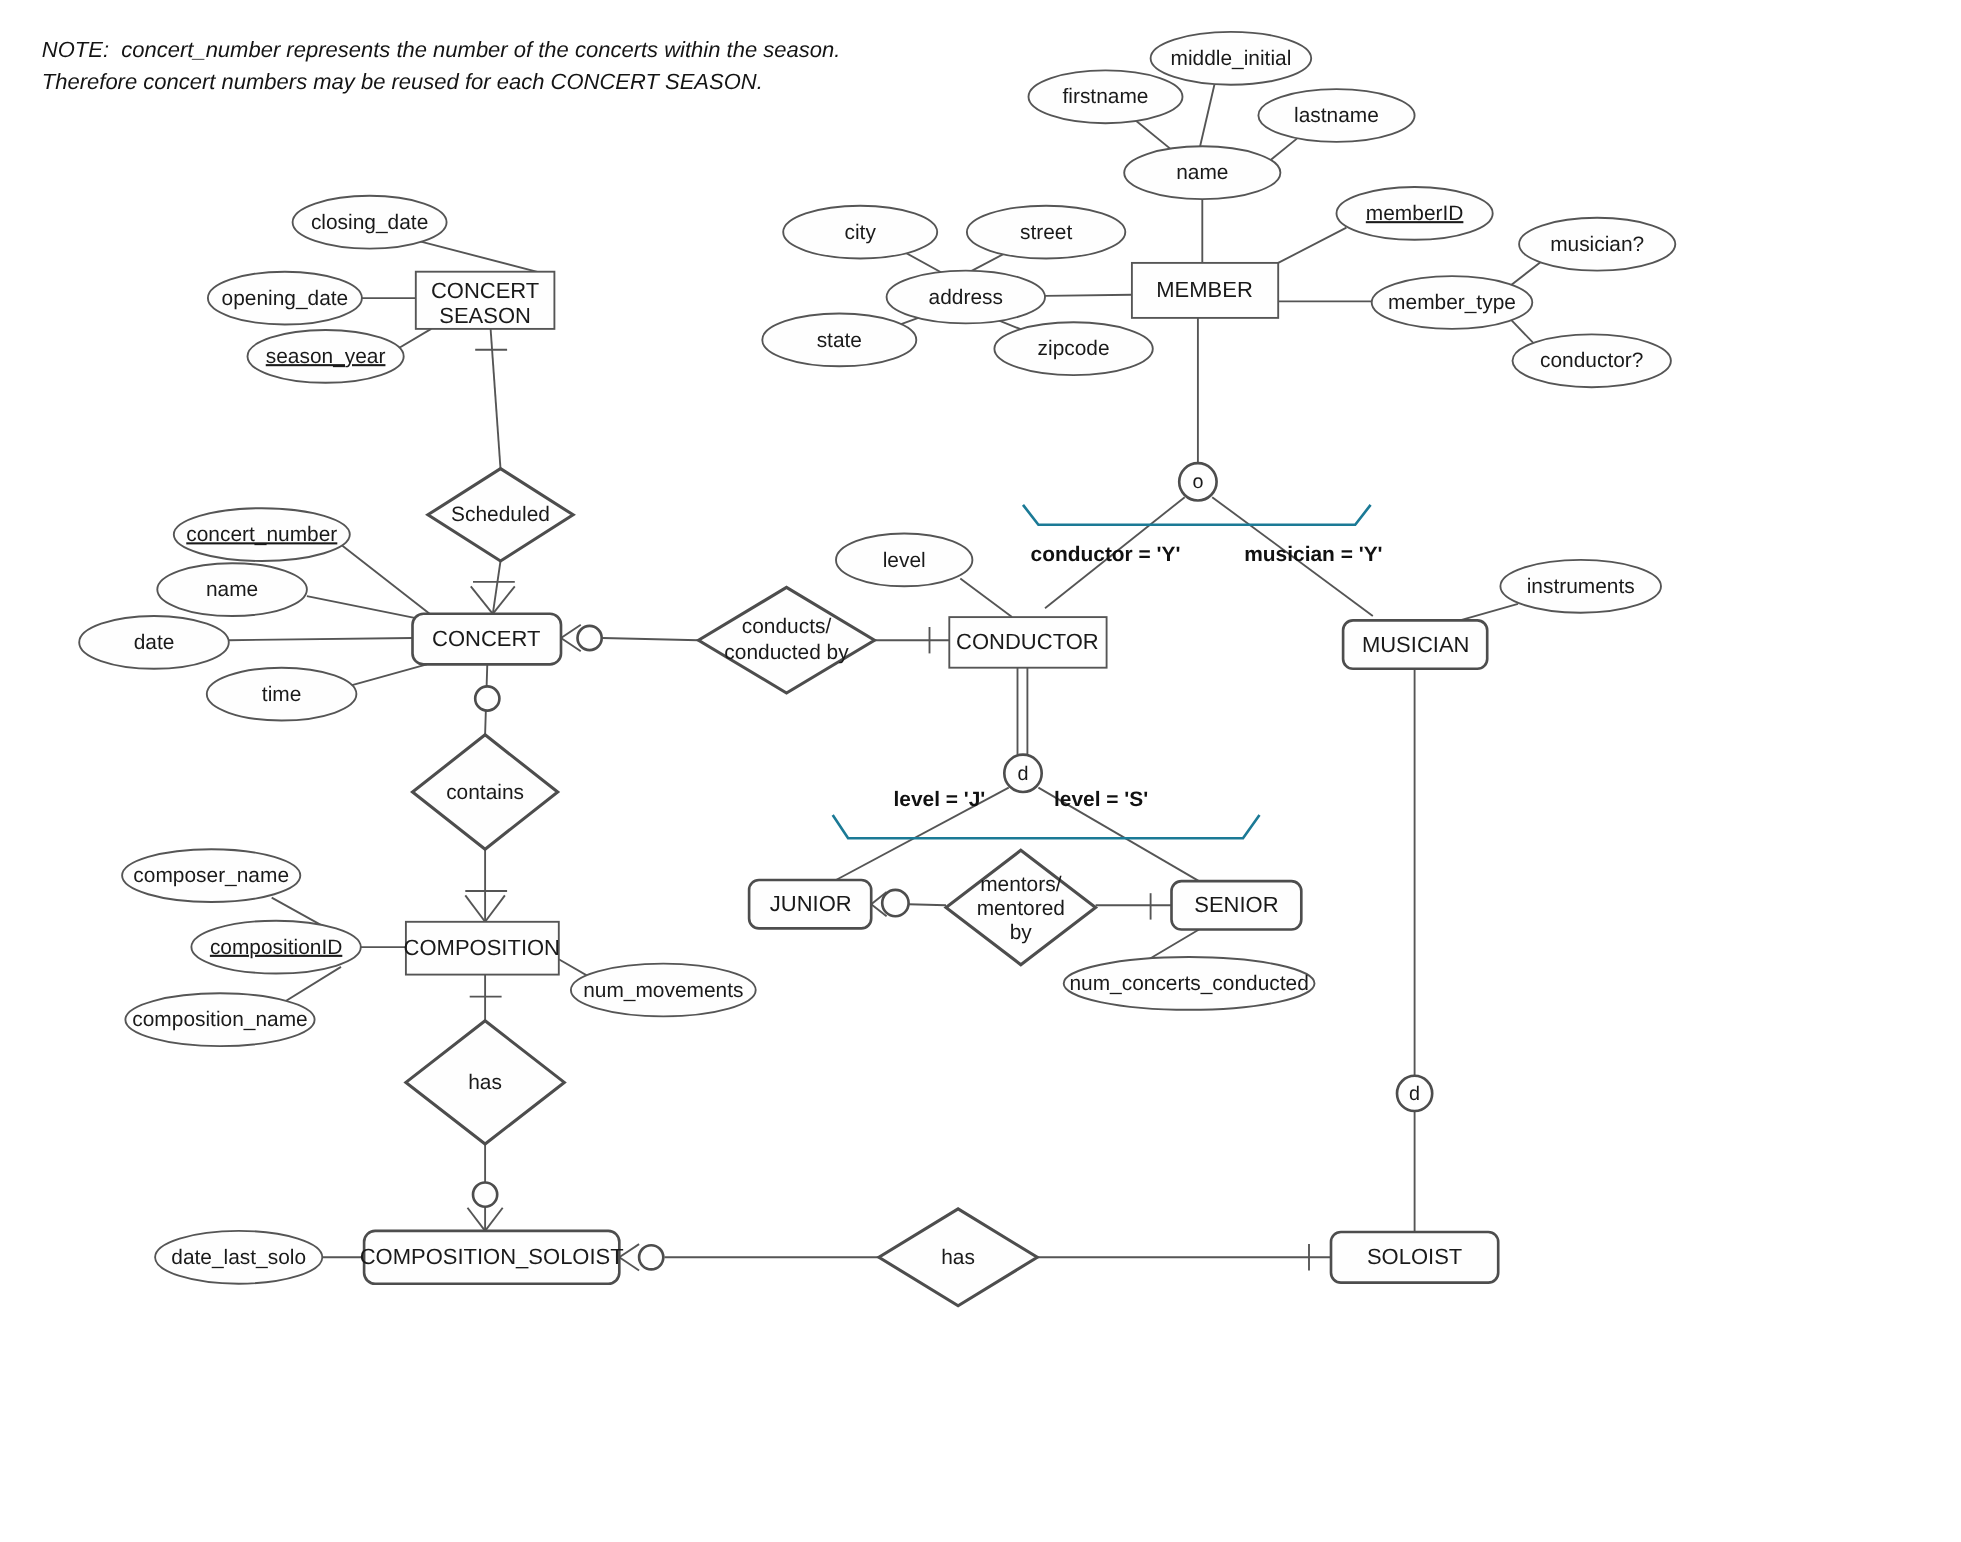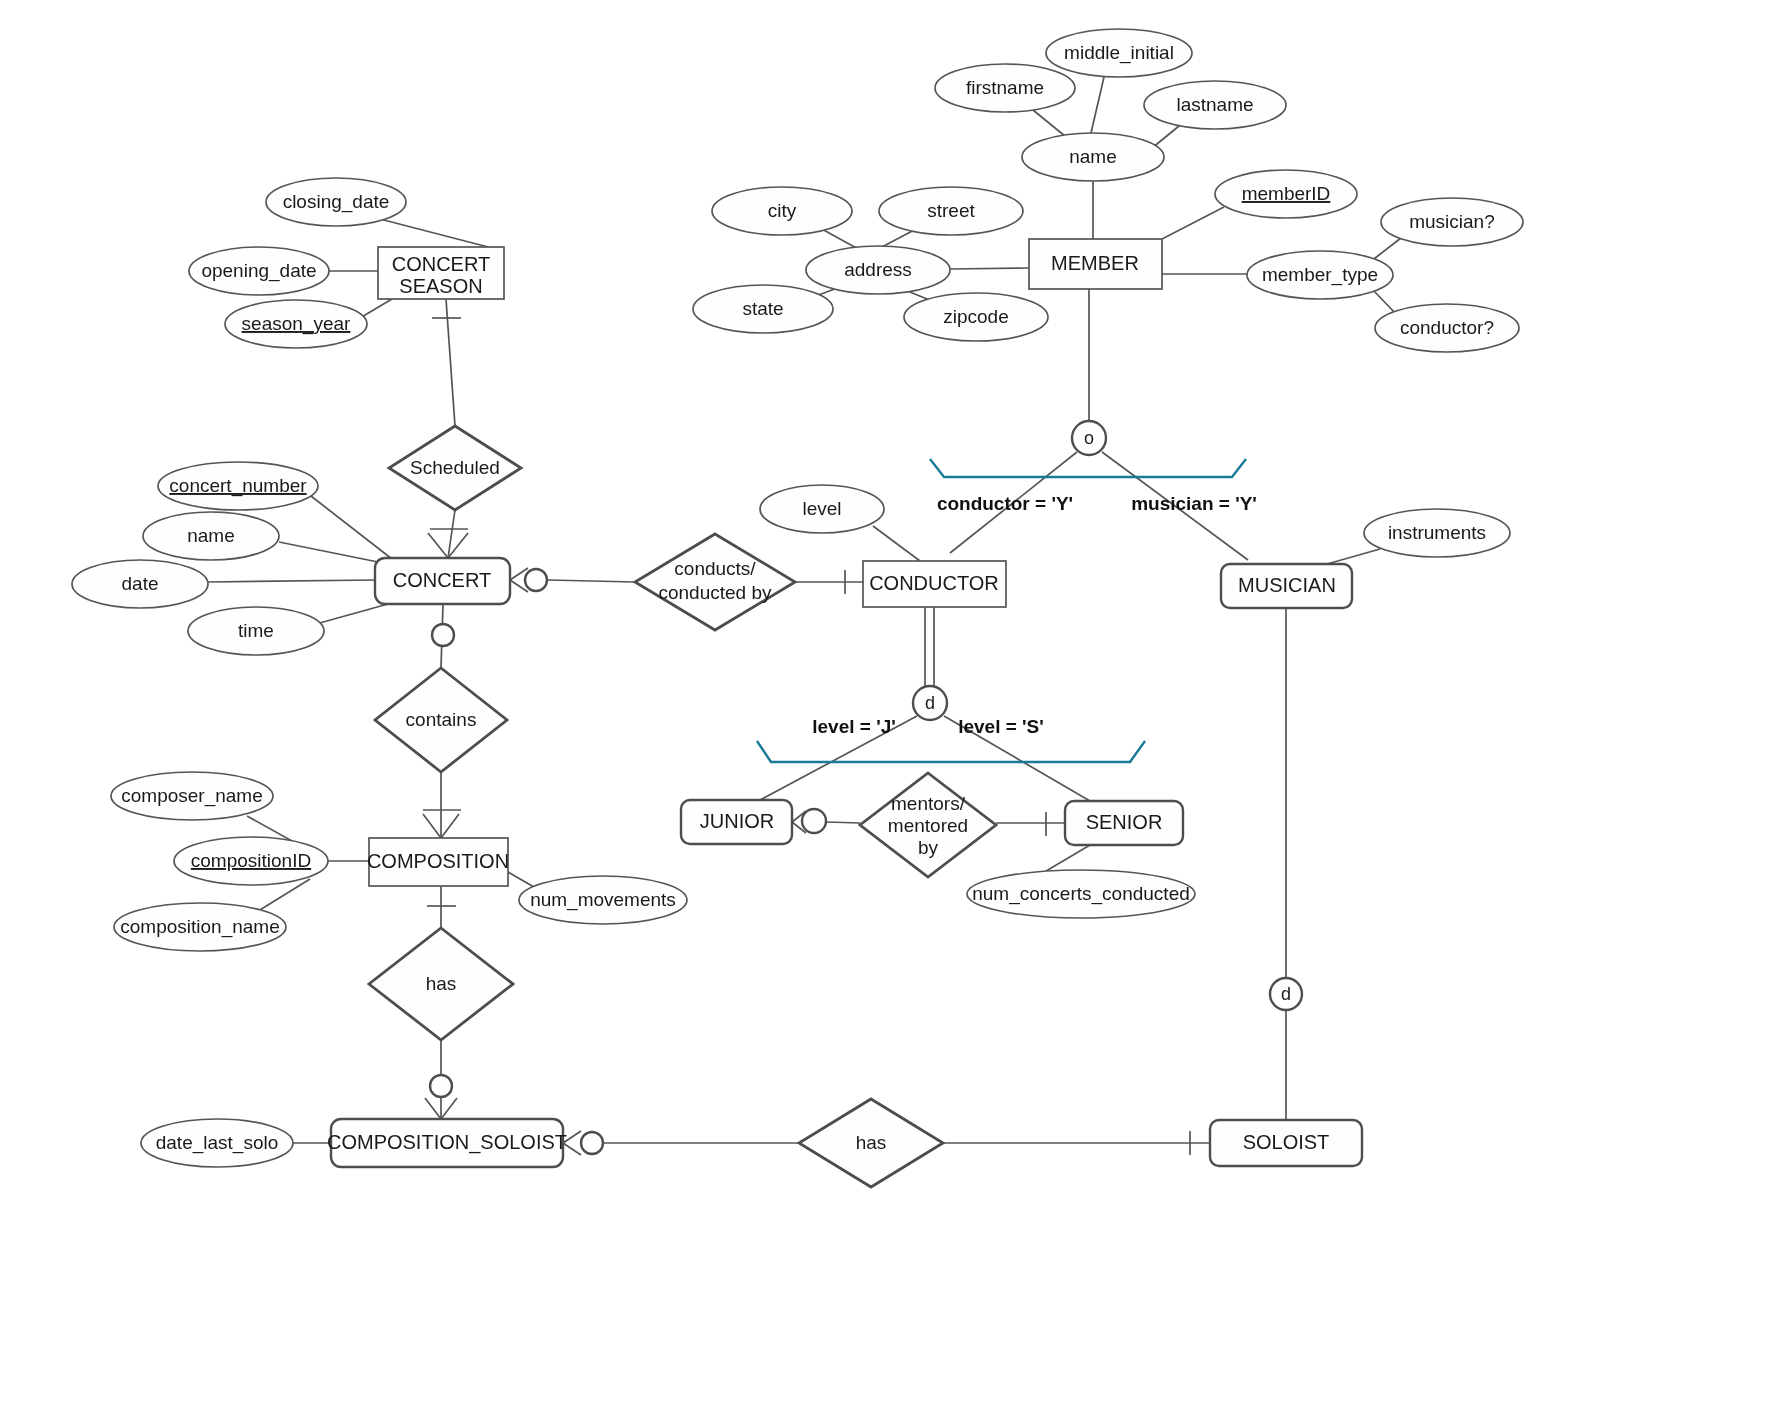--- a/index.html
+++ b/index.html
@@ -20,20 +20,22 @@
   .cond-label{font-family:"Liberation Sans",sans-serif;font-size:19px;font-weight:bold;fill:#111;text-anchor:middle;dominant-baseline:middle;}
   .spec-sym{font-family:"Liberation Sans",sans-serif;font-size:18px;fill:#1a1a1a;text-anchor:middle;dominant-baseline:middle;}
   #note{position:absolute;left:38px;top:32px;font-family:"Liberation Sans",sans-serif;
         font-style:italic;font-size:20px;line-height:1.45;color:#141414;white-space:pre;}
 </style>
 </head>
 <body>
 
 <div id="stage">
 
+  <div id="note"><span>NOTE:  concert_number represents the number of the concerts within the season.</span>
+<span>Therefore concert numbers may be reused for each CONCERT SEASON.</span></div>
 
   <svg id="diagram" viewBox="0 0 1783 1402">
 
     <g>
 
       <line class="link" x1="380" y1="219" x2="492" y2="248"></line>
       <line class="link" x1="329" y1="271" x2="378" y2="271"></line>
       <line class="link" x1="360" y1="318" x2="392" y2="299"></line>
 
       <line class="link" x1="446" y1="299" x2="455" y2="426"></line>

